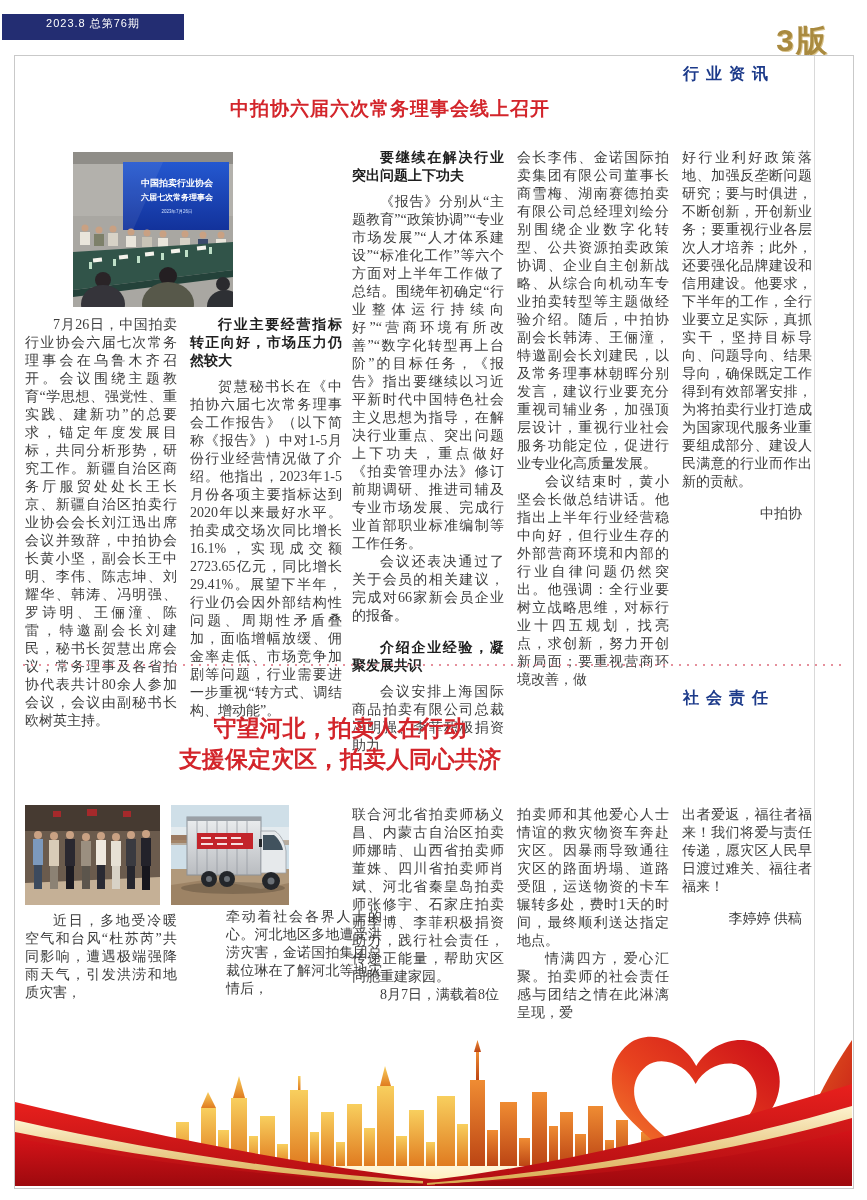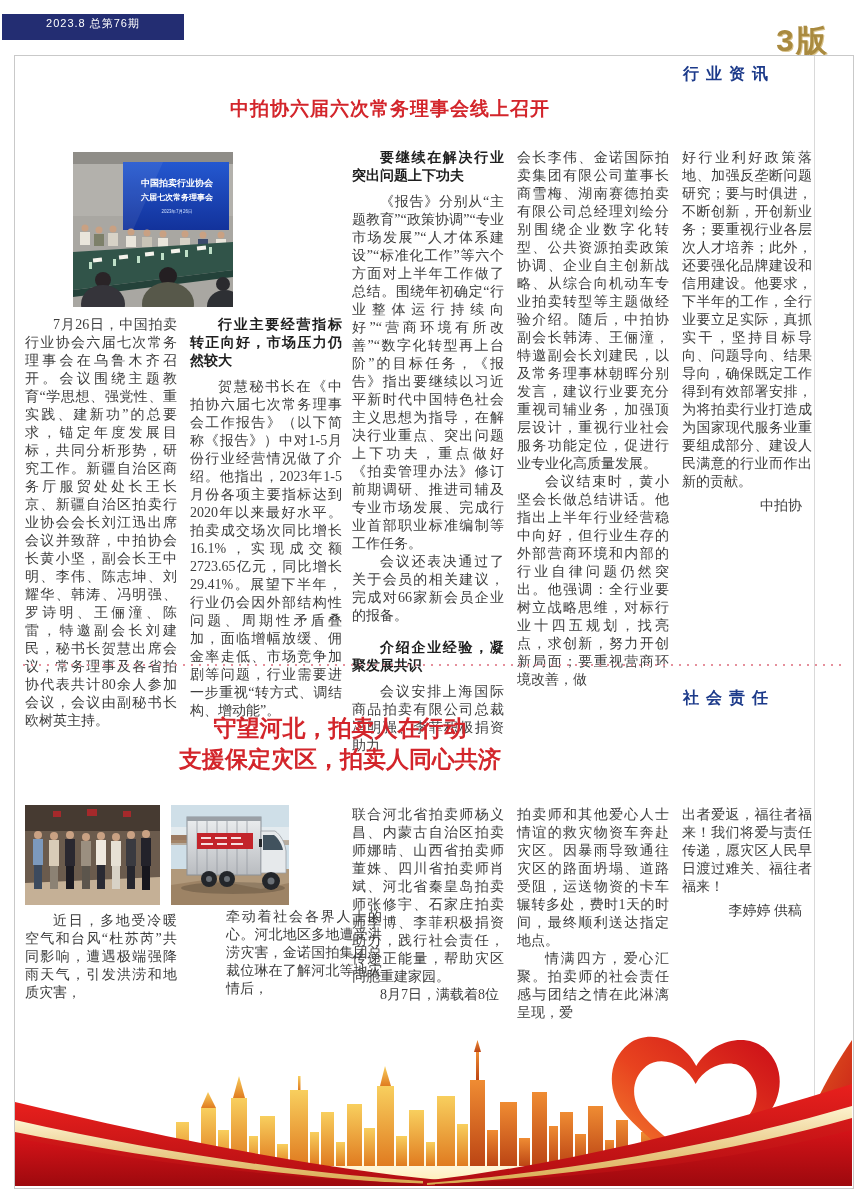--- a/index.html
+++ b/index.html
@@ -34,21 +34,21 @@
   .divider-dots{position:absolute;left:20px;top:663px;width:826px;height:4px;
         background-image:radial-gradient(circle,#e58f9b 1.1px,rgba(0,0,0,0) 1.3px);
         background-size:8px 4px;background-position:0 50%;}
   
   .col{position:absolute;font-size:14px;line-height:18px;color:#3d3d3d;text-align:justify;}
   .col p{margin:0;}
   .col p.para{text-indent:2em;}
   .col p.cont{text-indent:0;}
   .col p.subhead{font-weight:bold;color:#1e1e1e;text-indent:2em;margin:14px 0 8px;}
   .col p.subhead:first-child{margin-top:0;}
-  .col p.byline{text-align:right;padding-right:10px;margin-top:6px;text-indent:0;}
+  .col p.byline{text-align:right;padding-right:10px;margin-top:14px;text-indent:0;}
   #a1c1{left:25px;top:316px;width:152px;}
   #a1c2{left:190px;top:316px;width:152px;}
   #a1c3{left:352px;top:149px;width:152px;}
   #a1c4{left:517px;top:149px;width:152px;}
   #a1c5{left:682px;top:149px;width:130px;}
   #a2c1{left:25px;top:912px;width:152px;}
   #a2c2{left:186px;top:908px;width:156px;margin-left:40px;}
   #a2c3{left:352px;top:806px;width:152px;}
   #a2c4{left:517px;top:806px;width:152px;}
   #a2c5{left:682px;top:806px;width:130px;}

